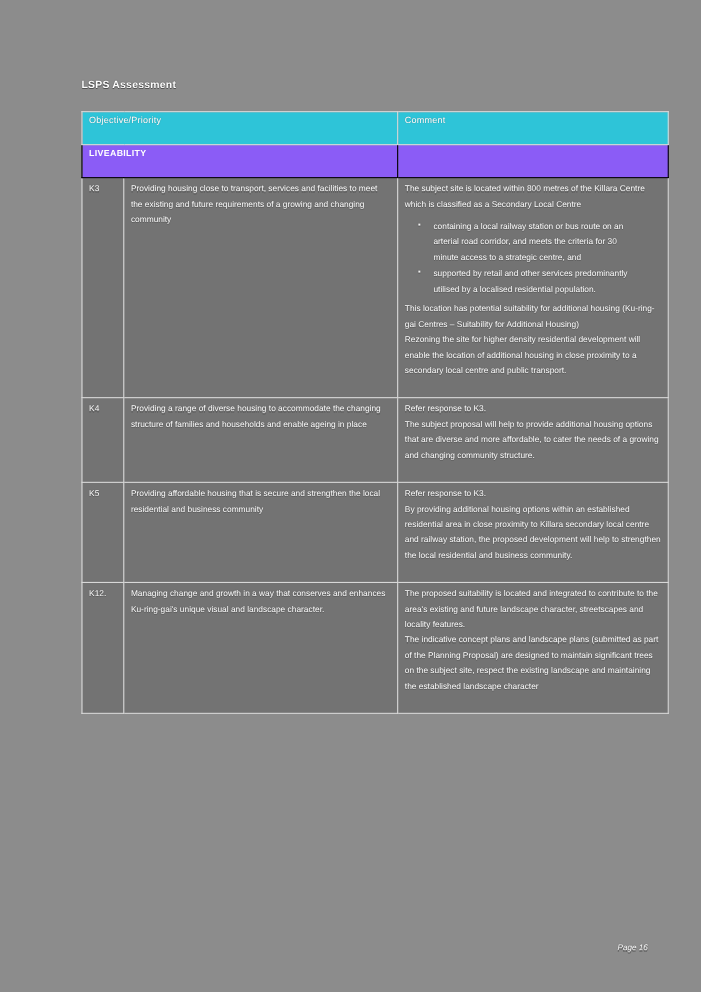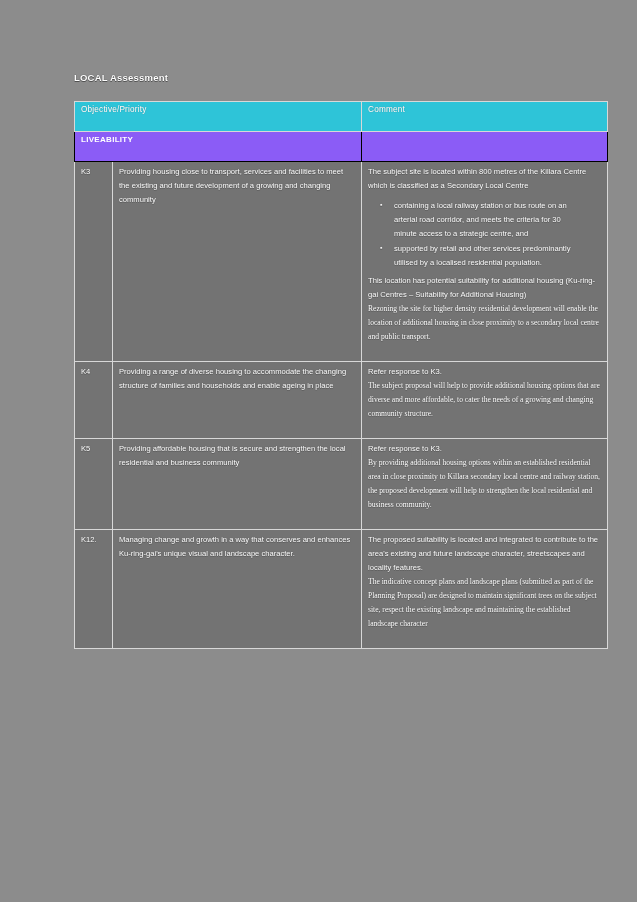--- a/index.html
+++ b/index.html
@@ -93,39 +93,39 @@
   }
   ul.bullets li:before {
     content: "\25AA";
     position: absolute;
     left: -14px;
     top: -1px;
     font-size: 7px;
     color: #efefef;
   }
   p.para { margin: 0; }
-  p.para + p.para { margin-top: 0; font-family: Liberation Serif, serif; }
+  p.para + p.para { margin-top: 0; }
   .footer {
     position: absolute;
     left: 0;
     right: 48px;
     bottom: 36px;
     text-align: right;
     font-size: 7.4px;
     font-style: italic;
     color: #ffffff;
     text-shadow: 0 0 1px #4d4d4d, 0 1px 0 #5e5e5e;
   }
 </style>
 </head>
 <body>
 
 <div class="page">
 
-  <div class="doc-title">LOCAL Assessment</div>
+  <div class="doc-title">LSPS Assessment</div>
 
   <table class="assessment">
     <colgroup>
       <col class="c-code">
         <col class="c-obj">
         <col class="c-com">
     </colgroup>
     <thead>
       <tr>
         <th colspan="2">Objective/Priority</th>
@@ -133,21 +133,21 @@
       </tr>
     </thead>
     <tbody>
       <tr class="band-black">
         <td colspan="2">LIVEABILITY</td>
         <td></td>
       </tr>
 
       <tr class="data">
         <td class="code">K3</td>
-        <td>Providing housing close to transport, services and facilities to meet the existing and future development of a growing and changing community</td>
+        <td>Providing housing close to transport, services and facilities to meet the existing and future requirements of a growing and changing community</td>
         <td>
           <p class="para">The subject site is located within 800 metres of the Killara Centre which is classified as a Secondary Local Centre</p>
           <ul class="bullets">
             <li>containing a local railway station or bus route on an arterial road corridor, and meets the criteria for 30 minute access to a strategic centre, and</li>
             <li>supported by retail and other services predominantly utilised by a localised residential population.</li>
           </ul>
           <p class="para">This location has potential suitability for additional housing (Ku-ring-gai Centres – Suitability for Additional Housing)</p>
           <p class="para">Rezoning the site for higher density residential development will enable the location of additional housing in close proximity to a secondary local centre and public transport.</p>
         </td>
       </tr>
@@ -175,13 +175,14 @@
         <td class="code">K12.</td>
         <td>Managing change and growth in a way that conserves and enhances Ku-ring-gai's unique visual and landscape character.</td>
         <td>
           <p class="para">The proposed suitability is located and integrated to contribute to the area's existing and future landscape character, streetscapes and locality features.</p>
           <p class="para">The indicative concept plans and landscape plans (submitted as part of the Planning Proposal) are designed to maintain significant trees on the subject site, respect the existing landscape and maintaining the established landscape character</p>
         </td>
       </tr>
     </tbody>
   </table>
 
+  <div class="footer">Page 16</div>
 </div>
 
 </body></html>

